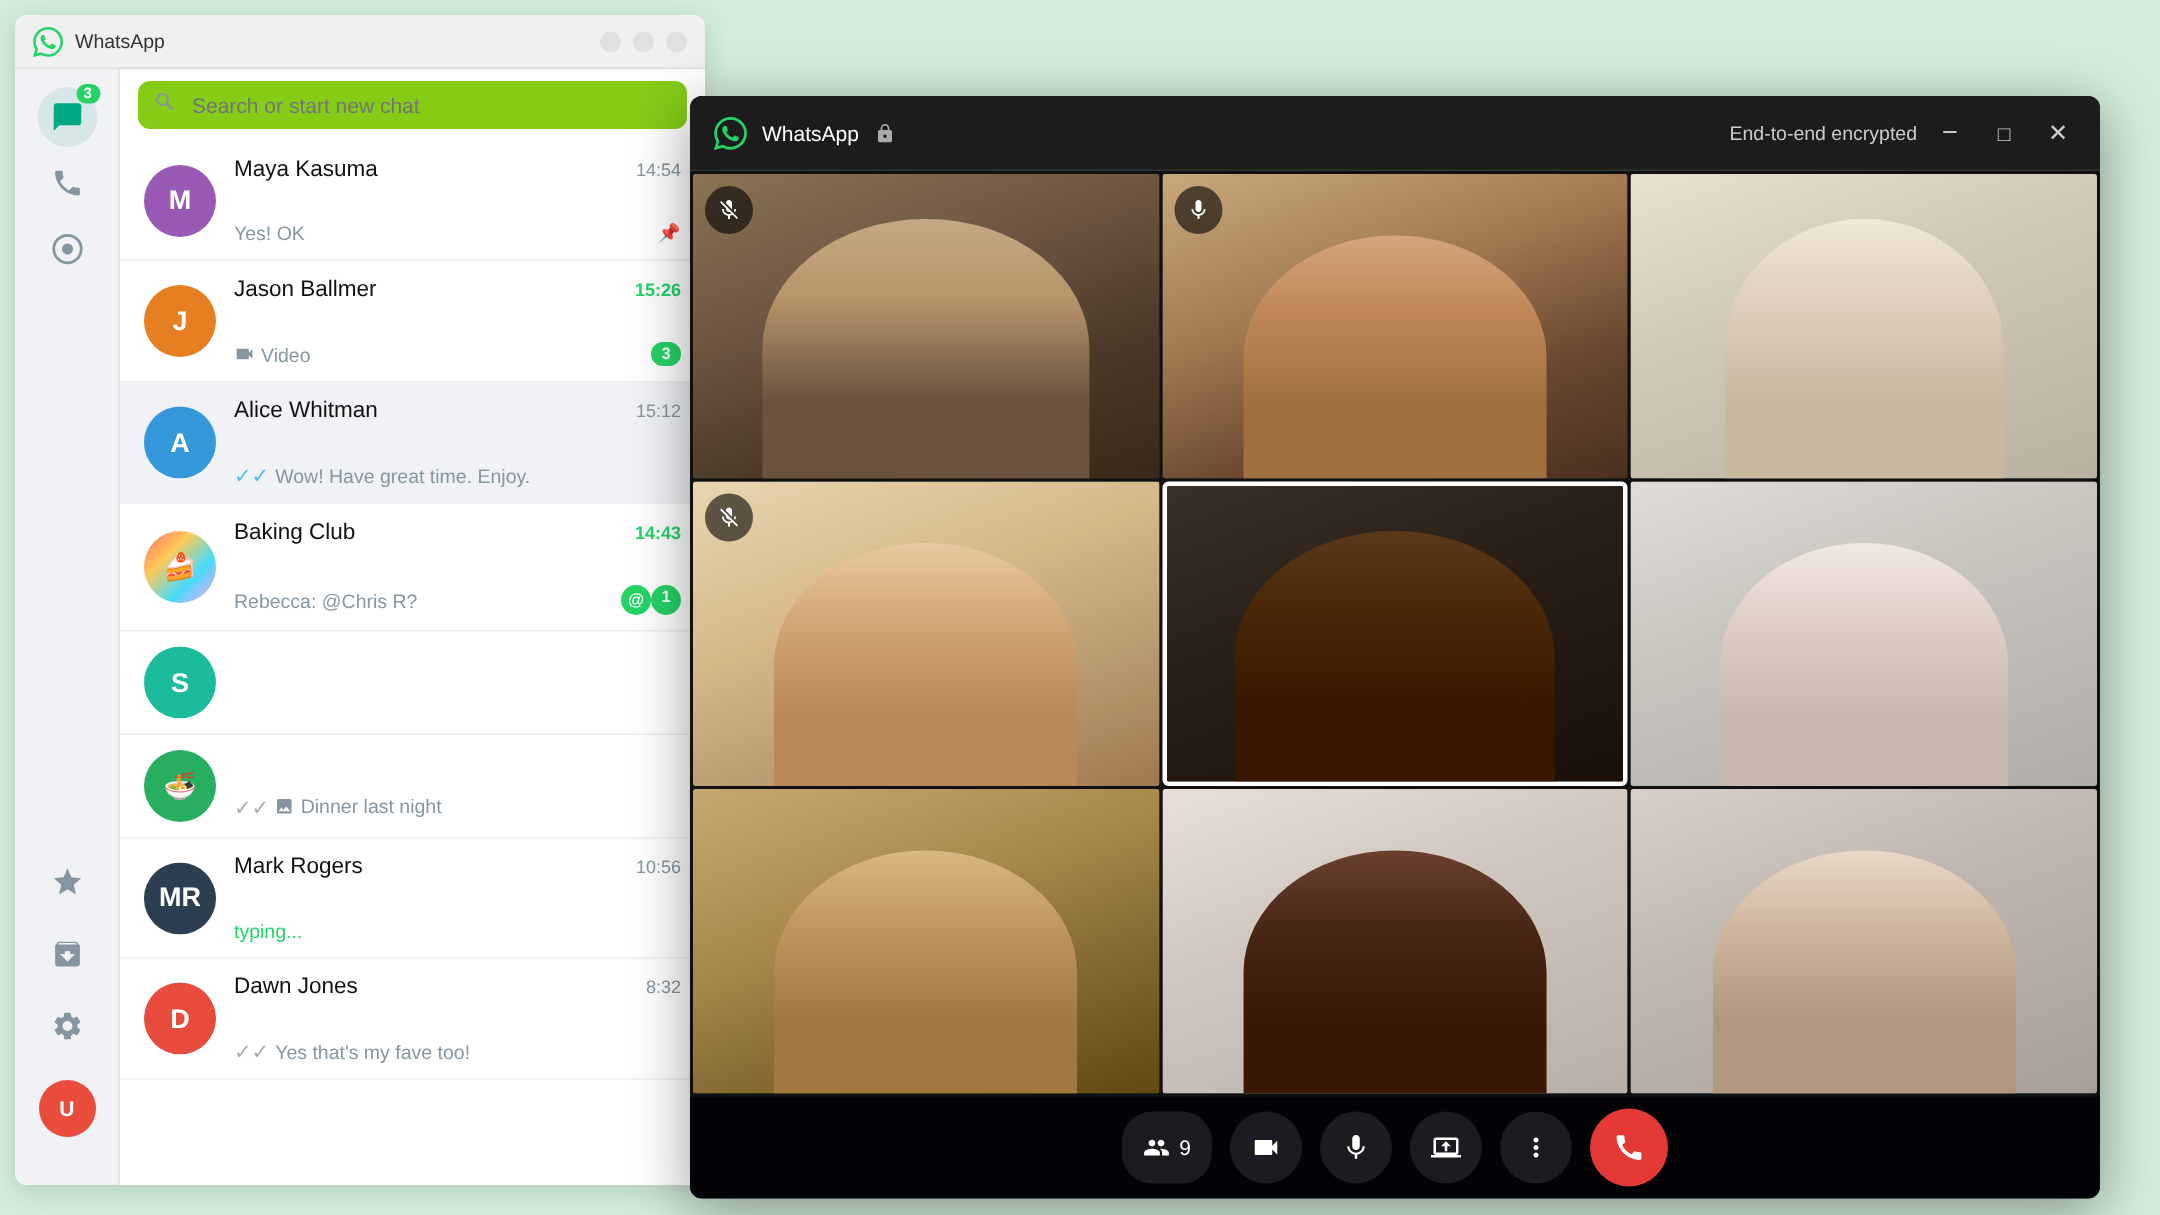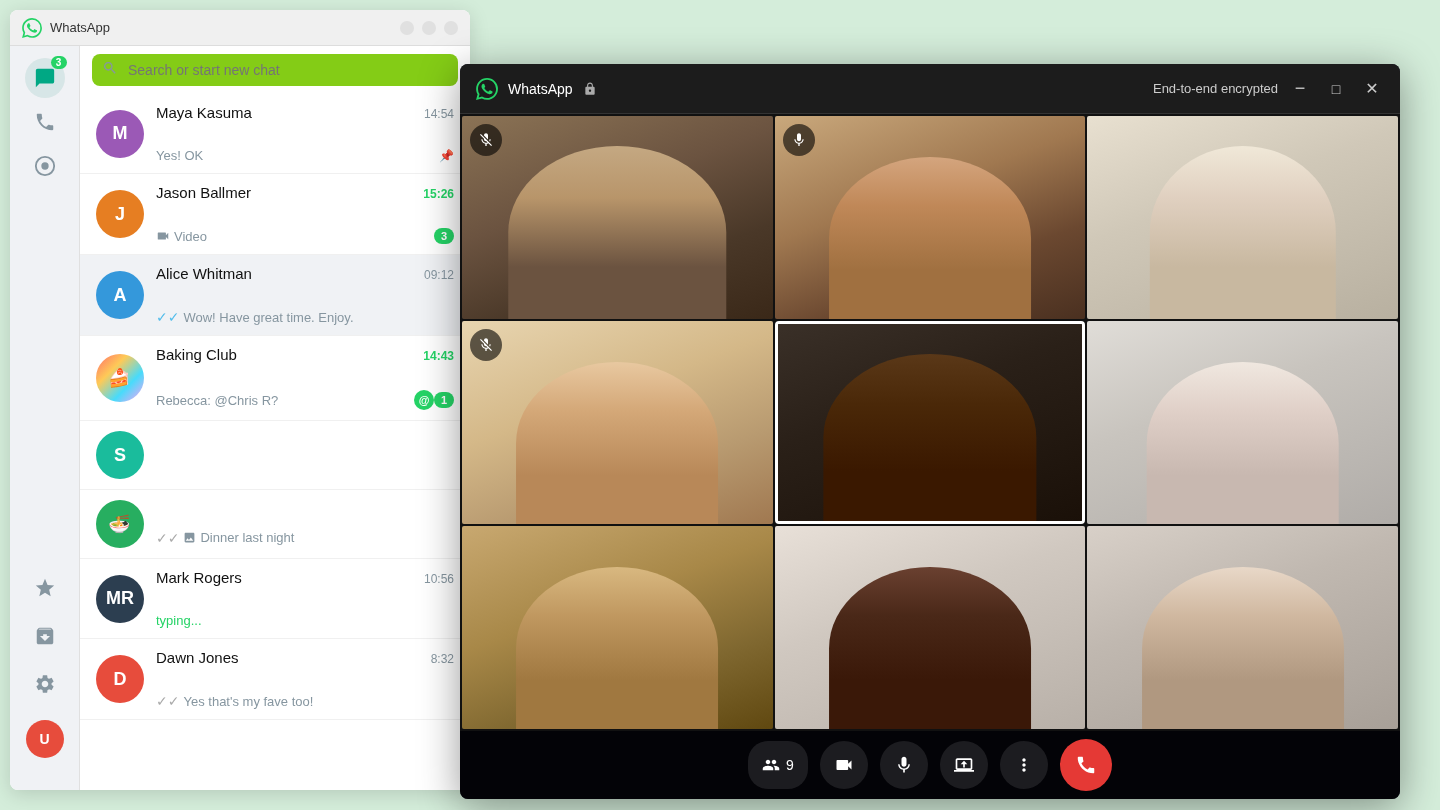--- a/index.html
+++ b/index.html
@@ -255,21 +255,20 @@
     .chat-time {
       font-size: 12px;
       color: #8696a0;
       flex-shrink: 0;
       margin-left: 8px;
     }
     .chat-time.unread { color: #25d366; font-weight: 600; }
     .chat-preview-row {
       display: flex;
       justify-content: space-between;
-      align-items: center;
       margin-top: 27px;
     }
     .chat-preview {
       font-size: 13px;
       color: #8696a0;
       white-space: nowrap;
       overflow: hidden;
       text-overflow: ellipsis;
       flex: 1;
       display: flex;
@@ -549,21 +548,21 @@
           </div>
         </div>
 
         <div class="chat-item active">
           <div class="avatar">
             <div class="avatar-placeholder" style="background:#3498db;">A</div>
           </div>
           <div class="chat-info">
             <div class="chat-name-row">
               <span class="chat-name">Alice Whitman</span>
-              <span class="chat-time">09:12</span>
+              <span class="chat-time">15:12</span>
             </div>
             <div class="chat-preview-row">
               <span class="chat-preview">
                 <span class="read-ticks">✓✓</span>
                 Wow! Have great time. Enjoy.
               </span>
             </div>
           </div>
         </div>
 

